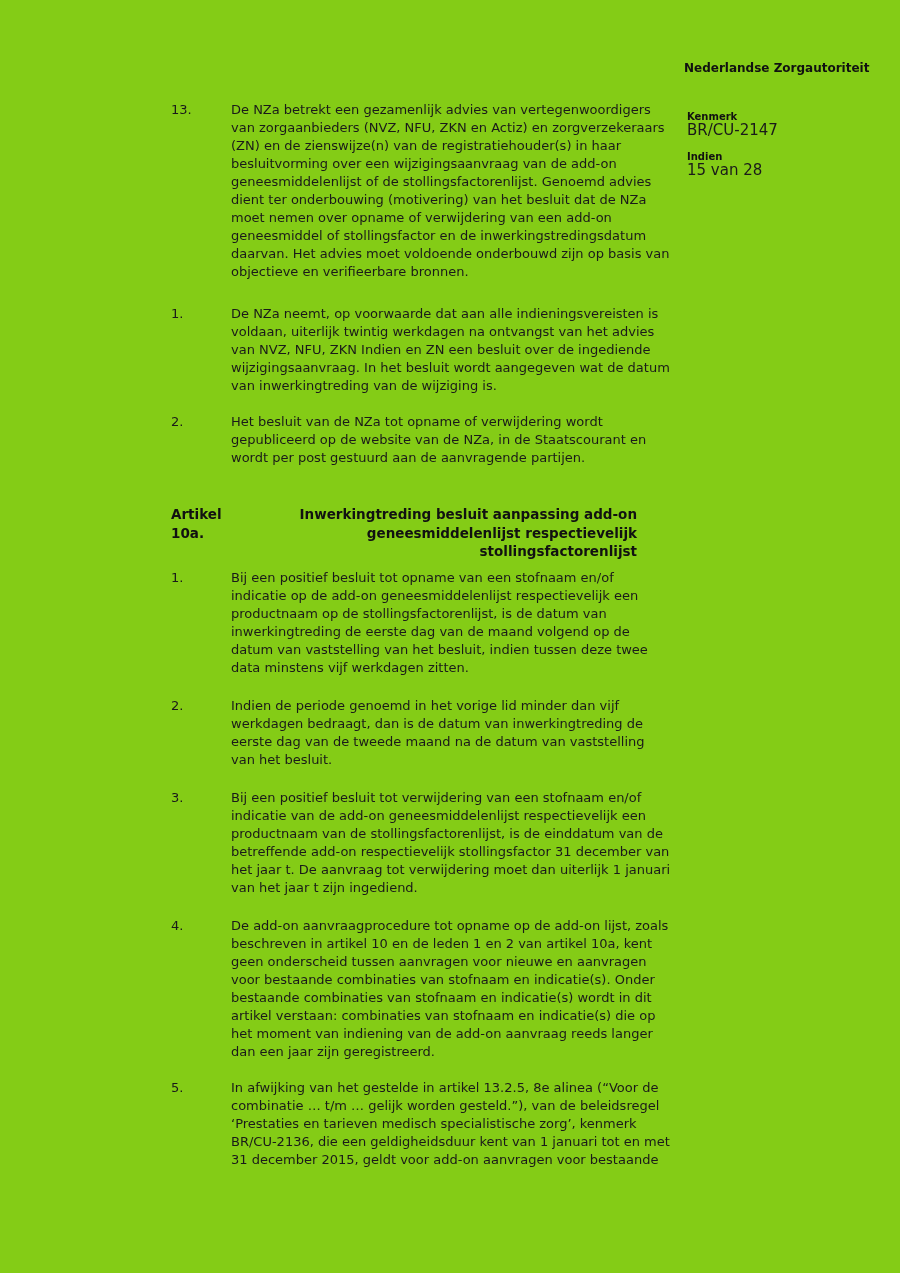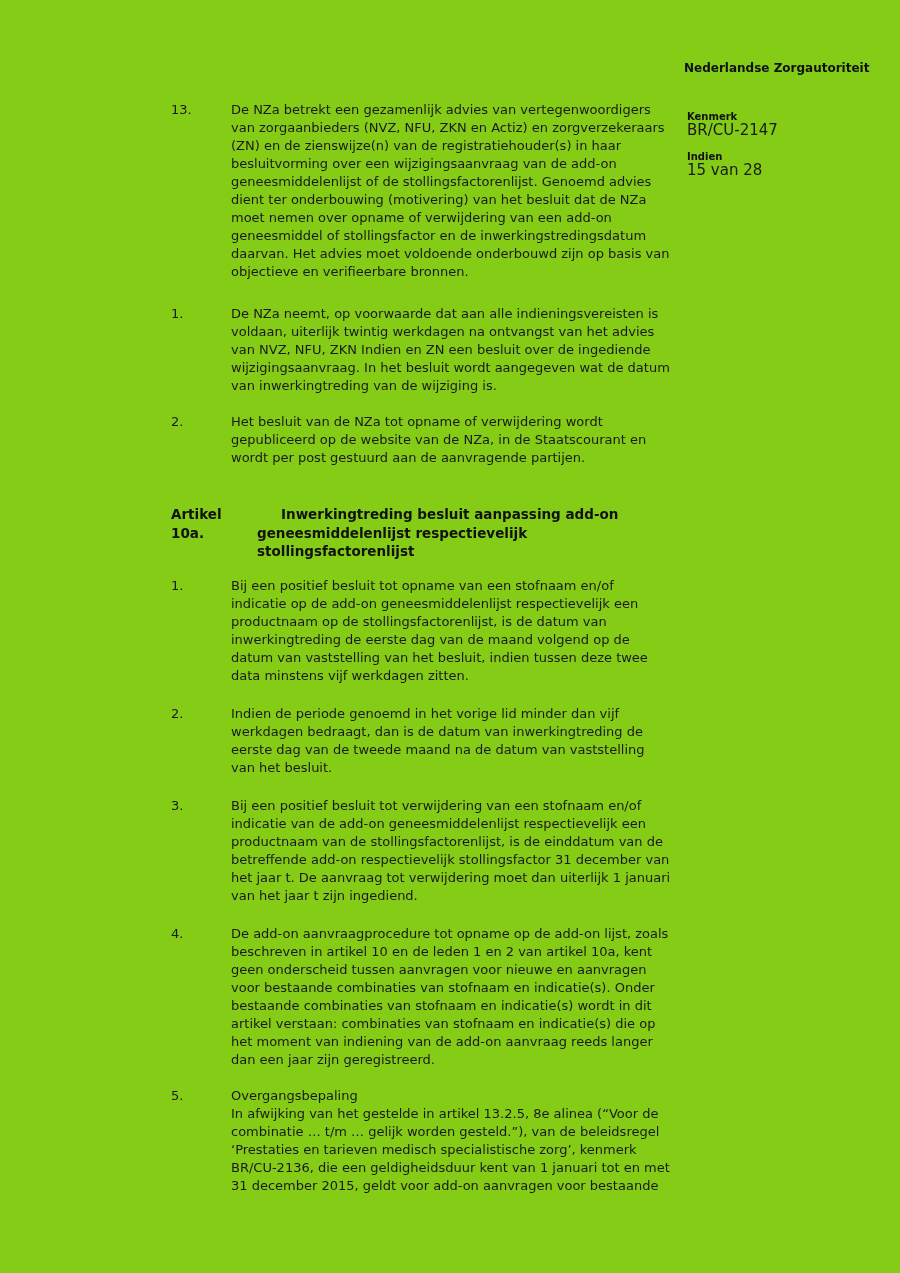--- a/index.html
+++ b/index.html
@@ -47,30 +47,30 @@
     font-size: 13px;
     line-height: 18px;
   }
   .item { display: flex; }
   .item .num { flex: none; width: 34px; }
   .item .txt { flex: 1; margin-left: 26px; }
   .mb24 { margin-bottom: 24px; }
   .mb20 { margin-bottom: 20px; }
   .mb18 { margin-bottom: 18px; }
   .mb38 { margin-bottom: 38px; }
-  .mb16 { margin-bottom: 16px; }
+  .mb16 { margin-bottom: 8px; }
   .article-heading {
     display: flex;
     font-weight: bold;
     font-size: 13.5px;
     line-height: 18.5px;
     color: #111111;
   }
   .heading-label { flex: none; width: 86px; }
-  .heading-title { max-width: 380px; text-indent: 24px; }
+  .heading-title { max-width: 380px; text-indent: 24px; text-align: right; }
 </style>
 </head>
 <body>
 
 <div class="page">
 
   <div class="org-title">Nederlandse Zorgautoriteit</div>
 
   <div class="meta">
     <div class="meta-group">
@@ -121,20 +121,19 @@
     </div>
 
     <div class="item mb18">
       <div class="num">4.</div>
       <div class="txt">De add-on aanvraagprocedure tot opname op de add-on lijst, zoals beschreven in artikel 10 en de leden 1 en 2 van artikel 10a, kent geen onderscheid tussen aanvragen voor nieuwe en aanvragen voor bestaande combinaties van stofnaam en indicatie(s). Onder bestaande combinaties van stofnaam en indicatie(s) wordt in dit artikel verstaan: combinaties van stofnaam en indicatie(s) die op het moment van indiening van de add-on aanvraag reeds langer dan een jaar zijn geregistreerd.</div>
     </div>
 
     <div class="item">
       <div class="num">5.</div>
       <div class="txt">
-        <div>Overgangsbepaling</div>
         <div>In afwijking van het gestelde in artikel 13.2.5, 8e alinea (“Voor de combinatie … t/m … gelijk worden gesteld.”), van de beleidsregel ‘Prestaties en tarieven medisch specialistische zorg’, kenmerk BR/CU-2136, die een geldigheidsduur kent van 1 januari tot en met 31 december 2015, geldt voor add-on aanvragen voor bestaande</div>
       </div>
     </div>
 
   </div>
 
 </div>
 
 </body></html>

